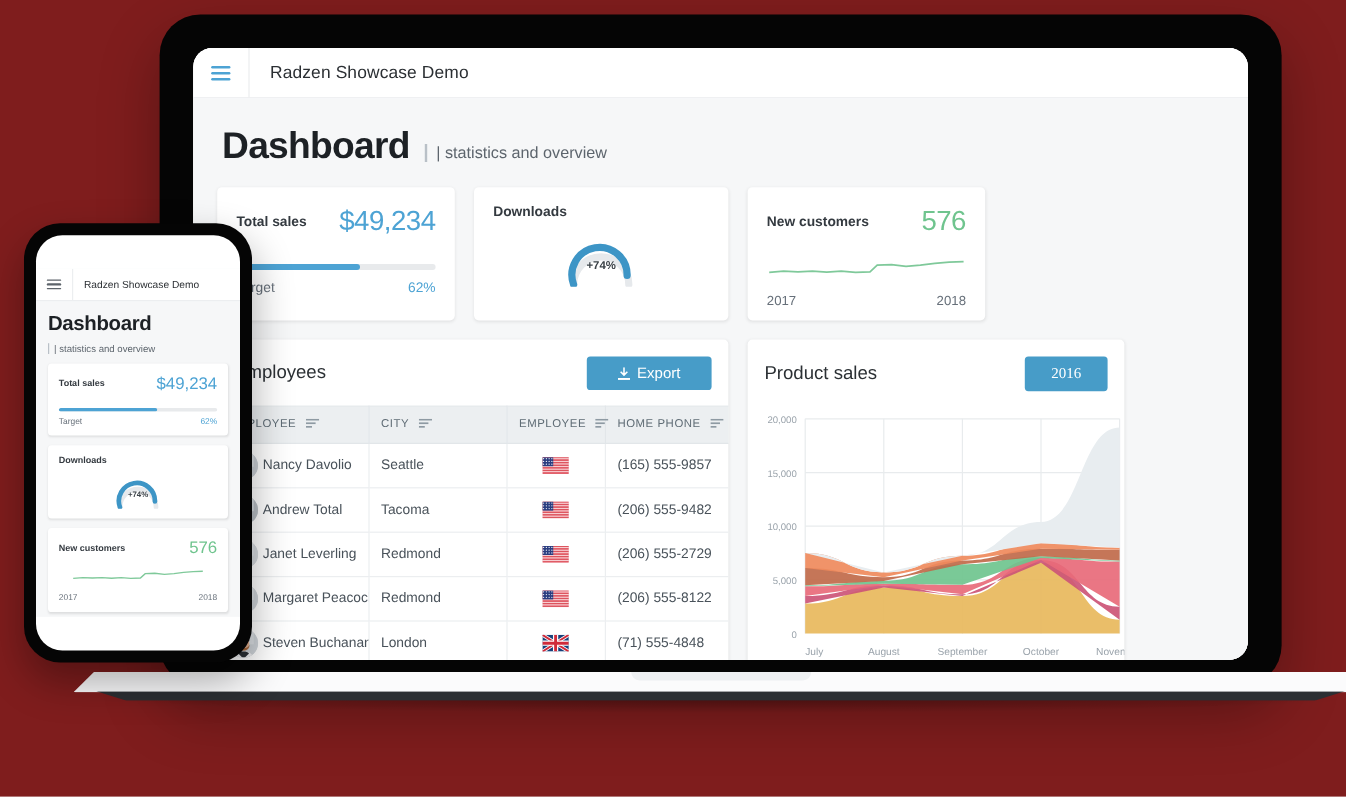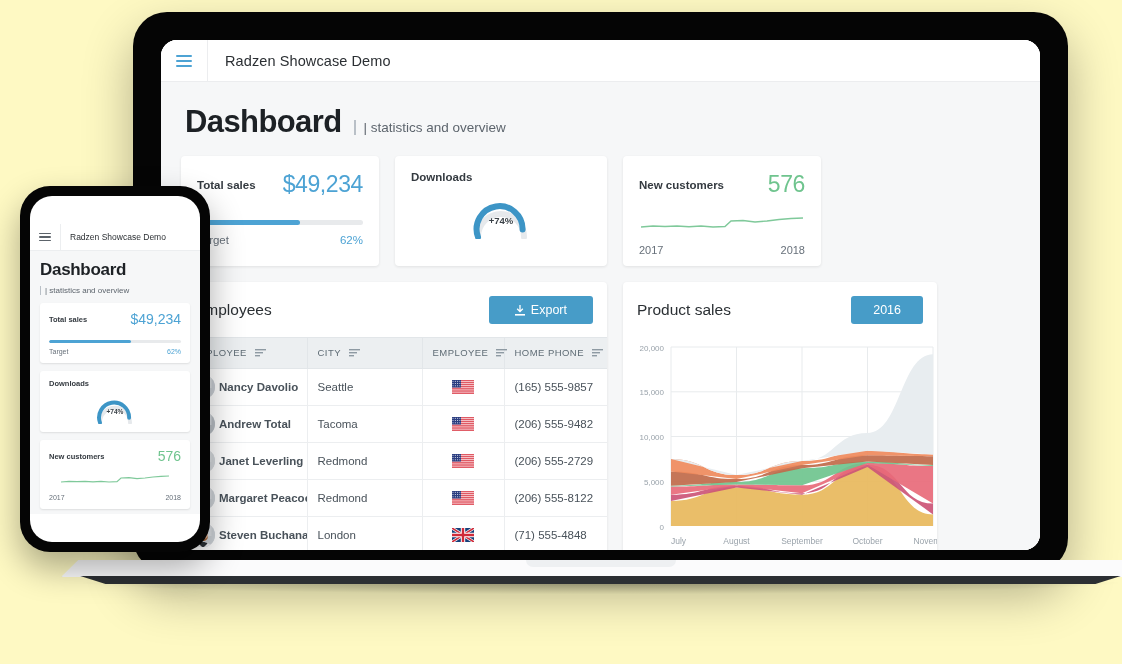--- a/index.html
+++ b/index.html
@@ -1,17 +1,17 @@
 <!DOCTYPE html>
 <html><head>
 <meta charset="utf-8">
 <style>
   html,body{margin:0;padding:0;background:#ffffff;}
   body{width:1122px;height:664px;overflow:hidden;font-family:"Liberation Sans","DejaVu Sans",sans-serif;}
-  #stage{position:relative;width:1122px;height:664px;background:#fef9c3;}
+  #stage{position:relative;width:1122px;height:664px;background:#7f1d1d;}
 
   
   #laptop{position:absolute;left:133px;top:12px;width:935px;height:560px;}
   #laptop-bezel{position:absolute;inset:0;background:#050505;border-radius:34px;
     box-shadow:0 22px 50px rgba(0,0,0,.30);}
   #laptop-inner{position:absolute;left:28px;top:28px;right:28px;bottom:22px;
     background:#ffffff;border-radius:16px;overflow:hidden;}
   #laptop-camera{position:absolute;left:50%;top:37px;width:5px;height:5px;margin-left:-2.5px;
     border-radius:50%;background:#d9dde1;}
   #laptop-base{position:absolute;left:-72px;top:548px;width:1079px;height:30px;}
@@ -62,31 +62,31 @@
 
   .row2{display:flex;gap:16px;margin-top:16px;}
   .c-emps{width:426px;padding:14px 0 0;box-sizing:border-box;}
   .c-prod{width:314px;padding:14px 0 0;box-sizing:border-box;}
   .card-head{display:flex;justify-content:space-between;align-items:center;padding:0 14px 13px;}
   .card-head h3{margin:0;font-size:15.5px;font-weight:normal;color:#2b3034;}
   .btn-blue{background:#479cc8;color:#fff;border:none;border-radius:3px;font-size:12.5px;
     padding:7px 26px;display:inline-flex;align-items:center;gap:6px;cursor:pointer;
     font-family:inherit;}
   .btn-year{background:#479cc8;color:#fff;border:none;border-radius:3px;font-size:12.5px;
-    padding:7px 22px;cursor:pointer;font-family:Liberation Sans, sans-serif;}
+    padding:7px 22px;cursor:pointer;font-family:Liberation Serif, serif;}
 
   table{width:100%;border-collapse:collapse;table-layout:fixed;}
   thead th{background:#eceff1;color:#5f6c75;font-size:9.5px;letter-spacing:.45px;font-weight:normal;
     text-align:left;padding:9px 10px;border-top:1px solid #e2e6e9;border-bottom:1px solid #e2e6e9;
     border-right:1px solid #e2e6e9;white-space:nowrap;}
   thead th:last-child{border-right:none;}
   tbody td{font-size:11.5px;color:#49525a;padding:0 10px;height:36px;border-bottom:1px solid #eceef0;
     border-right:1px solid #eceef0;vertical-align:middle;overflow:hidden;white-space:nowrap;}
   tbody td:last-child{border-right:none;}
-  .emp-cell{display:flex;align-items:center;gap:4px;font-weight:bold;}
+  .emp-cell{display:flex;align-items:center;gap:4px;}
   .av{width:24px;height:24px;border-radius:50%;flex:none;overflow:hidden;background:#d2d6da;}
   .sort-ico{display:inline-block;margin-left:5px;vertical-align:-1px;}
   .flagwrap{display:flex;justify-content:center;}
 
   
   #phone{position:absolute;left:20px;top:186px;width:190px;height:366px;}
   #phone-bezel{position:absolute;inset:0;background:#050505;border-radius:30px;
     box-shadow:0 16px 34px rgba(0,0,0,.33);}
   #phone-inner{position:absolute;left:10px;top:10px;right:10px;bottom:10px;background:#fff;
     border-radius:22px;overflow:hidden;}

